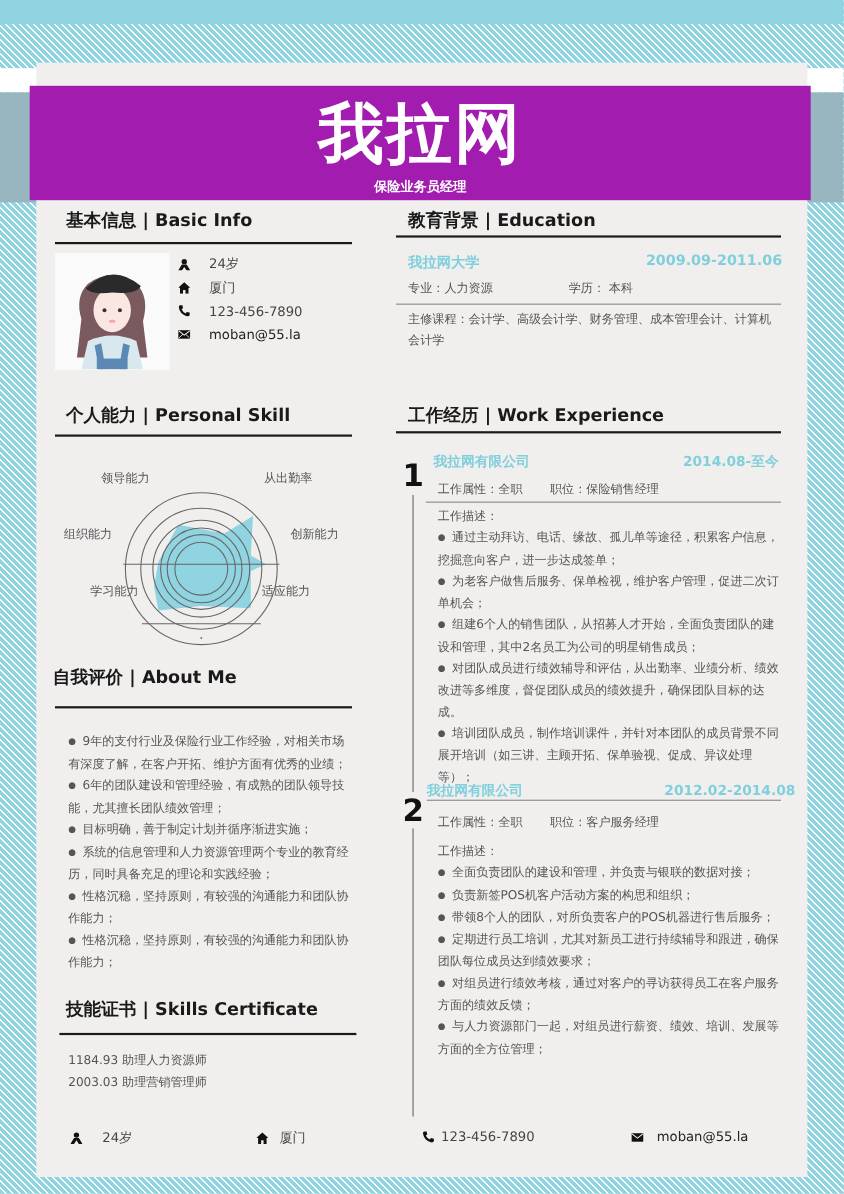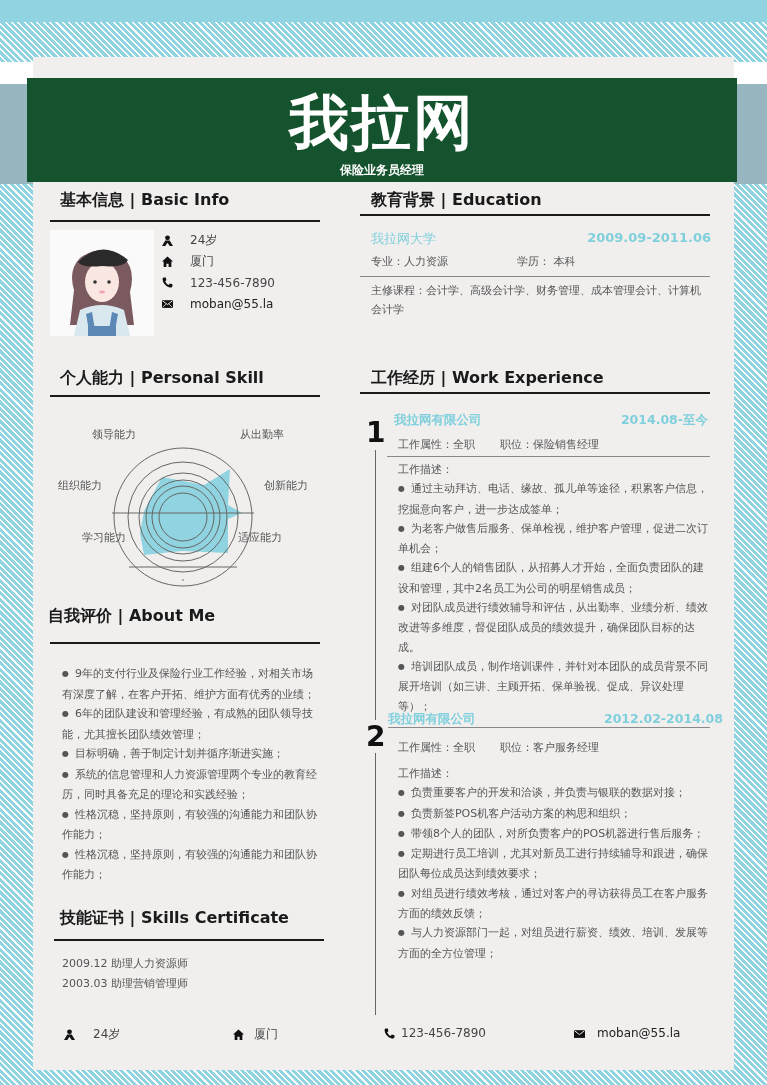--- a/index.html
+++ b/index.html
@@ -30,21 +30,21 @@
   .side-band-right {
     position: absolute; left: 727px; top: 84px; width: 40px; height: 100px;
     background: #97b6c0;
   }
   .paper {
     position: absolute; left: 33px; top: 57px; width: 701px; height: 1013px;
     background: #f1efee;
   }
   .banner {
     position: absolute; left: 27px; top: 78px; width: 710px; height: 104px;
-    background: #14532d;
+    background: #a21caf;
     text-align: center;
     color: #fff;
   }
   .banner .name {
     display: block;
     font-size: 60px; font-weight: bold; letter-spacing: 2px;
     margin-top: 10px; line-height: 68px;
     font-family: "DejaVu Sans", sans-serif;
   }
   .banner .title {
@@ -60,21 +60,21 @@
   .photo {
     position: absolute; left: 50px; top: 230px; width: 104px; height: 106px;
     background: #fff; overflow: hidden;
   }
 
   .info-list { position: absolute; left: 162px; top: 230px; }
   .info-row { display: flex; align-items: center; height: 21px; font-size: 12px; color: #444; }
   .info-row .ico { width: 28px; display: flex; align-items: center; }
   .ico svg { width: 11px; height: 11px; fill: #111; }
 
-  .edu-school { position: absolute; left: 371px; top: 230px; color: #7fcfdc; font-size: 13px; font-weight: normal; }
+  .edu-school { position: absolute; left: 371px; top: 230px; color: #7fcfdc; font-size: 13px; font-weight: bold; }
   .edu-date { position: absolute; right: 56px; top: 230px; color: #7fcfdc; font-size: 13px; font-weight: bold; }
   .edu-major { position: absolute; left: 371px; top: 254px; font-size: 11px; color: #555; }
   .edu-degree { position: absolute; left: 517px; top: 254px; font-size: 11px; color: #555; }
   .edu-rule { position: absolute; left: 360px; top: 276px; width: 350px; height: 1px; background: #888; }
   .edu-courses { position: absolute; left: 371px; top: 281px; width: 335px; font-size: 11px; line-height: 19px; color: #555; }
 
   .radar { position: absolute; left: 52px; top: 415px; width: 270px; height: 175px; }
   .radar-label { position: absolute; font-size: 11px; color: #555; }
 
   .about-list { position: absolute; left: 62px; top: 664px; width: 260px; font-size: 11px; line-height: 19.5px; color: #555; }
@@ -206,21 +206,21 @@
   <div class="bullet-item">6年的团队建设和管理经验，有成熟的团队领导技能，尤其擅长团队绩效管理；</div>
   <div class="bullet-item">目标明确，善于制定计划并循序渐进实施；</div>
   <div class="bullet-item">系统的信息管理和人力资源管理两个专业的教育经历，同时具备充足的理论和实践经验；</div>
   <div class="bullet-item">性格沉稳，坚持原则，有较强的沟通能力和团队协作能力；</div>
   <div class="bullet-item">性格沉稳，坚持原则，有较强的沟通能力和团队协作能力；</div>
 </div>
 
 <div class="sec-head" style="left:60px; top:908px;">技能证书 | Skills Certificate</div>
 <div class="sec-rule" style="left:54px; top:939px; width:270px;"></div>
 <div class="cert-list">
-  <div>2009.12 助理人力资源师</div>
+  <div>1184.93 助理人力资源师</div>
   <div>2003.03 助理营销管理师</div>
 </div>
 
 <div class="sec-head" style="left:371px; top:368px;">工作经历 | Work  Experience</div>
 <div class="sec-rule" style="left:360px; top:392px; width:350px;"></div>
 
 <div class="timeline" style="left:375px; top:450px; height:565px;"></div>
 
 <div class="job-num" style="left:366px; top:416px; background:#f1efee;">1</div>
 <div class="job-company" style="left:394px; top:412px;">我拉网有限公司</div>
@@ -238,21 +238,21 @@
 </div>
 
 <div class="job-num" style="left:366px; top:720px; background:#f1efee;">2</div>
 <div class="job-company" style="left:388px; top:711px;">我拉网有限公司</div>
 <div class="job-date" style="right:44px; top:711px;">2012.02-2014.08</div>
 <div class="job-rule" style="left:388px; top:727px; width:322px;"></div>
 <div class="job-meta" style="left:398px; top:740px;">工作属性：全职</div>
 <div class="job-meta" style="left:500px; top:740px;">职位：客户服务经理</div>
 <div class="job-desc" style="left:398px; top:764px; width:310px;">
   <div>工作描述：</div>
-  <div class="bullet-item">负责重要客户的开发和洽谈，并负责与银联的数据对接；</div>
+  <div class="bullet-item">全面负责团队的建设和管理，并负责与银联的数据对接；</div>
   <div class="bullet-item">负责新签POS机客户活动方案的构思和组织；</div>
   <div class="bullet-item">带领8个人的团队，对所负责客户的POS机器进行售后服务；</div>
   <div class="bullet-item">定期进行员工培训，尤其对新员工进行持续辅导和跟进，确保团队每位成员达到绩效要求；</div>
   <div class="bullet-item">对组员进行绩效考核，通过对客户的寻访获得员工在客户服务方面的绩效反馈；</div>
   <div class="bullet-item">与人力资源部门一起，对组员进行薪资、绩效、培训、发展等方面的全方位管理；</div>
 </div>
 
 <div class="footer" style="left:64px;">
   <span class="ico">
       <svg width="11" height="11" viewBox="0 0 10 10" fill="#111">

